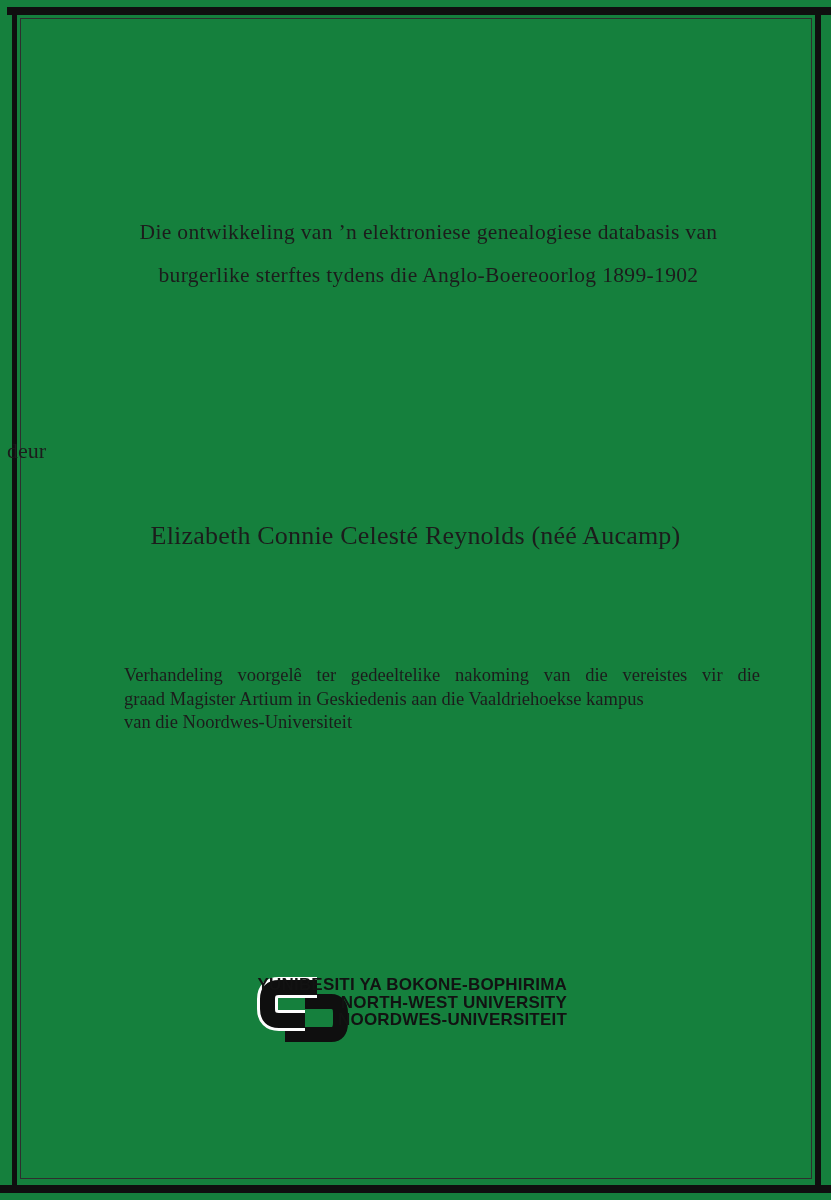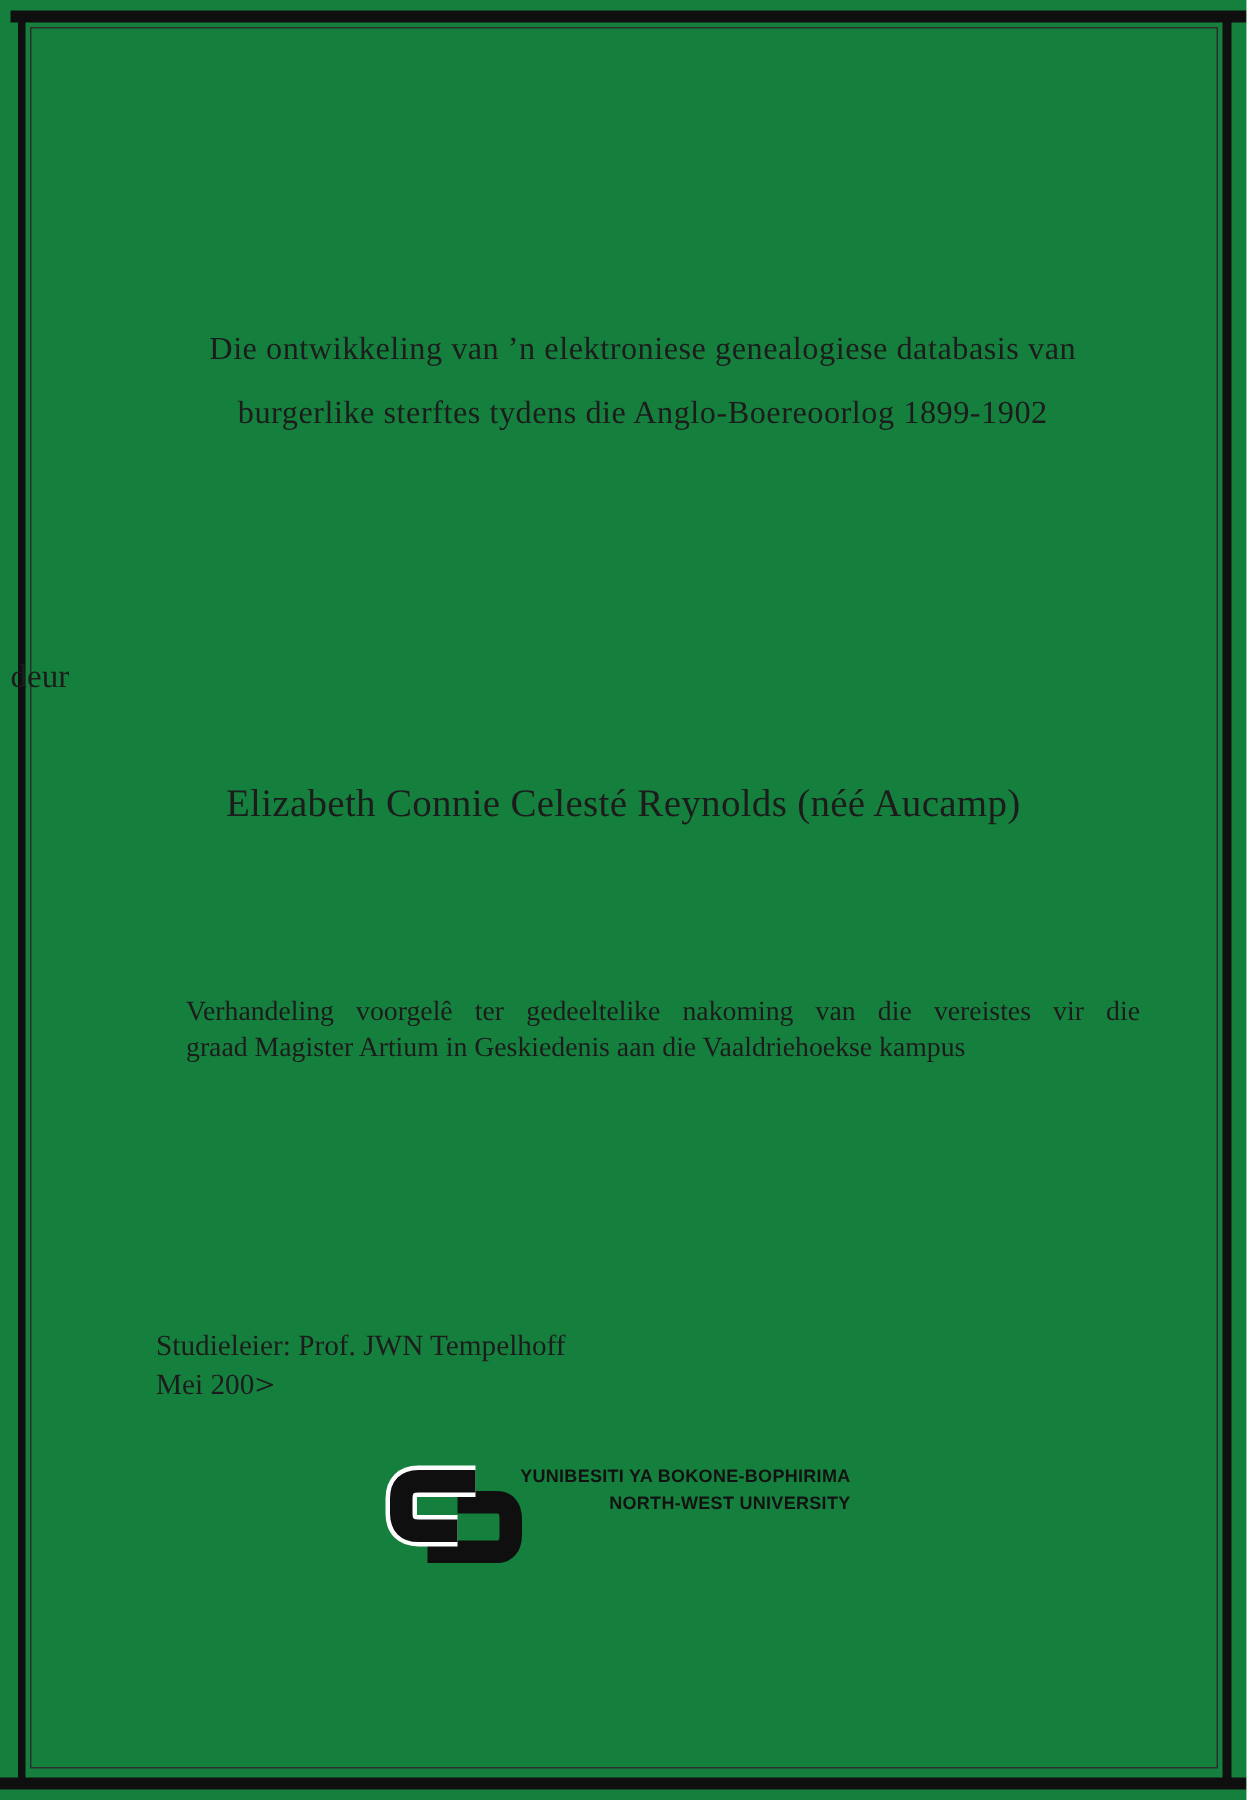--- a/index.html
+++ b/index.html
@@ -75,21 +75,21 @@
     position: absolute;
     left: 255px; top: 968px;
     width: 105px; height: 90px;
   }
   .logo-text {
     position: absolute;
     right: 264px; top: 976px;
     text-align: right;
     font-family: "Liberation Sans", "DejaVu Sans", sans-serif;
     font-weight: bold;
-    font-size: 12px;
+    font-size: 17px;
     line-height: 17.5px;
     letter-spacing: 0.2px;
     color: #121212;
     white-space: nowrap;
   }
 </style>
 </head>
 <body>
 
 <div class="page">
@@ -105,35 +105,33 @@
     <div>burgerlike sterftes tydens die Anglo-Boereoorlog 1899-1902</div>
   </div>
 
   <div class="byline">deur</div>
 
   <div class="author-line">Elizabeth Connie Celesté Reynolds (néé Aucamp)</div>
 
   <div class="statement">
     <div class="just">Verhandeling voorgelê ter gedeeltelike nakoming van die vereistes vir die</div>
     <div><span>graad </span><span class="it">Magister Artium</span><span> in Geskiedenis aan die Vaaldriehoekse kampus</span></div>
+    <div>van die Noordwes-Universiteit</div>
   </div>
 
-  <div class="supervisor-block">
-    <div>Studieleier: Prof. JWN Tempelhoff</div>
-    <div><span>Mei 200</span><span class="date-glyph">&gt;</span></div>
-  </div>
 
   <div class="logo-mark-wrap">
     <svg width="105" height="90" viewBox="0 0 105 90" xmlns="http://www.w3.org/2000/svg">
 
       <path d="M30 66.5 H76 Q85.5 66.5 85.5 55 V45 Q85.5 33.5 76 33.5 H50" fill="none" stroke="#0f0f0f" stroke-width="15" stroke-linecap="butt"></path>
 
       <path d="M62 19.5 H24 Q12.5 19.5 12.5 31 V41 Q12.5 52.5 24 52.5 H50" fill="none" stroke="#fefefe" stroke-width="21" stroke-linecap="butt"></path>
 
       <path d="M62 19.5 H24 Q12.5 19.5 12.5 31 V41 Q12.5 52.5 24 52.5 H50" fill="none" stroke="#0f0f0f" stroke-width="15" stroke-linecap="butt"></path>
     </svg>
   </div>
   <div class="logo-text">
     <div>YUNIBESITI YA BOKONE-BOPHIRIMA</div>
     <div>NORTH-WEST UNIVERSITY</div>
+    <div>NOORDWES-UNIVERSITEIT</div>
   </div>
 
 </div>
 
 </body></html>

